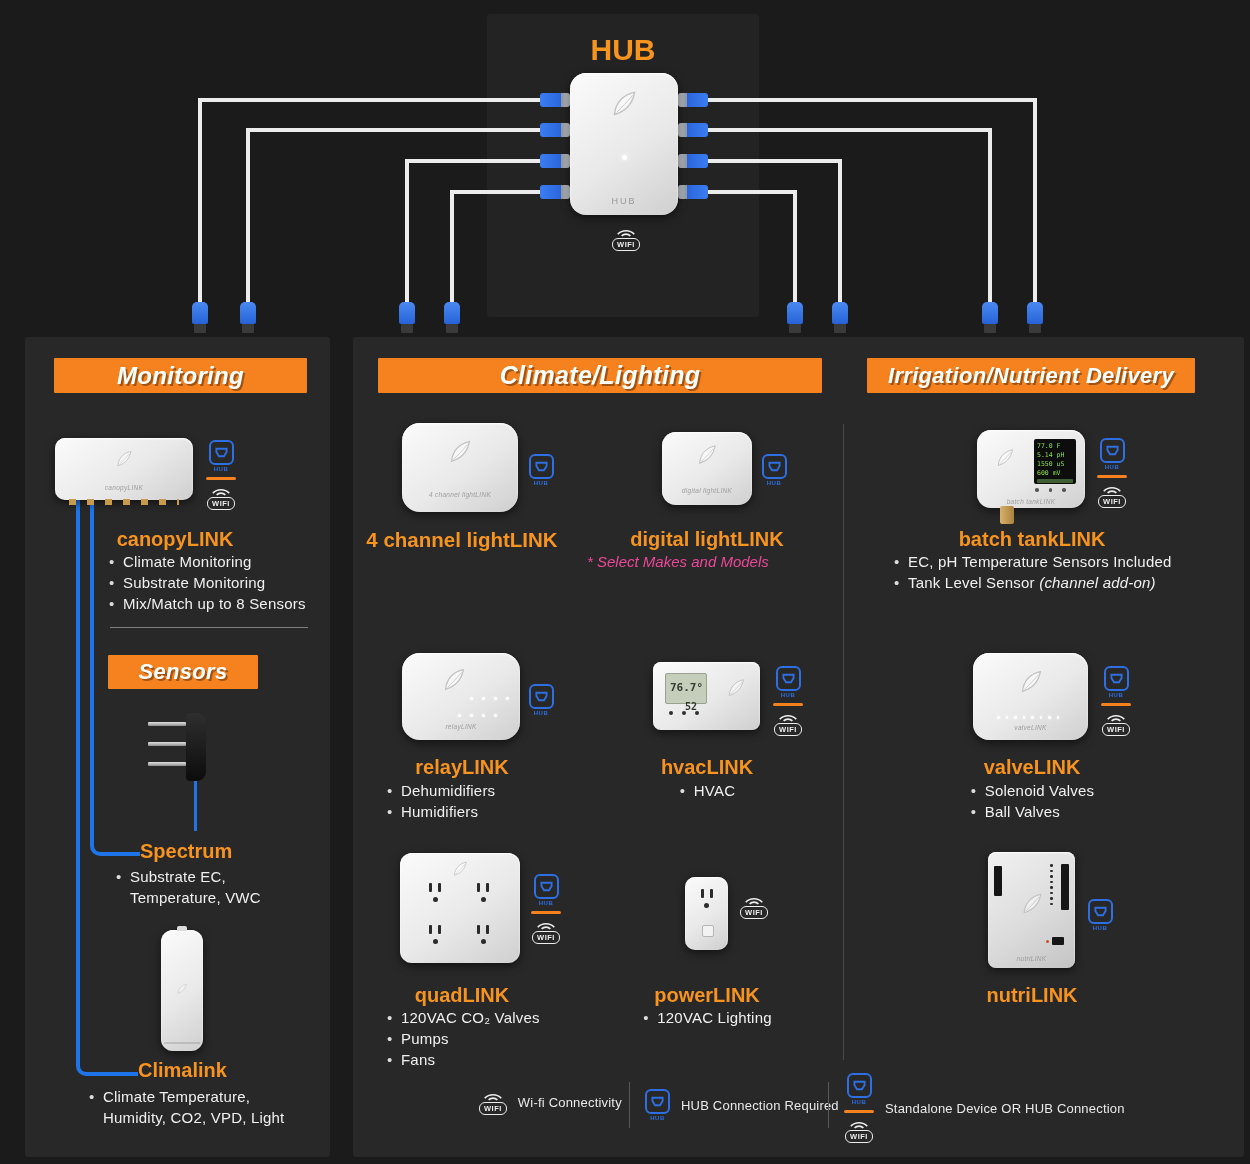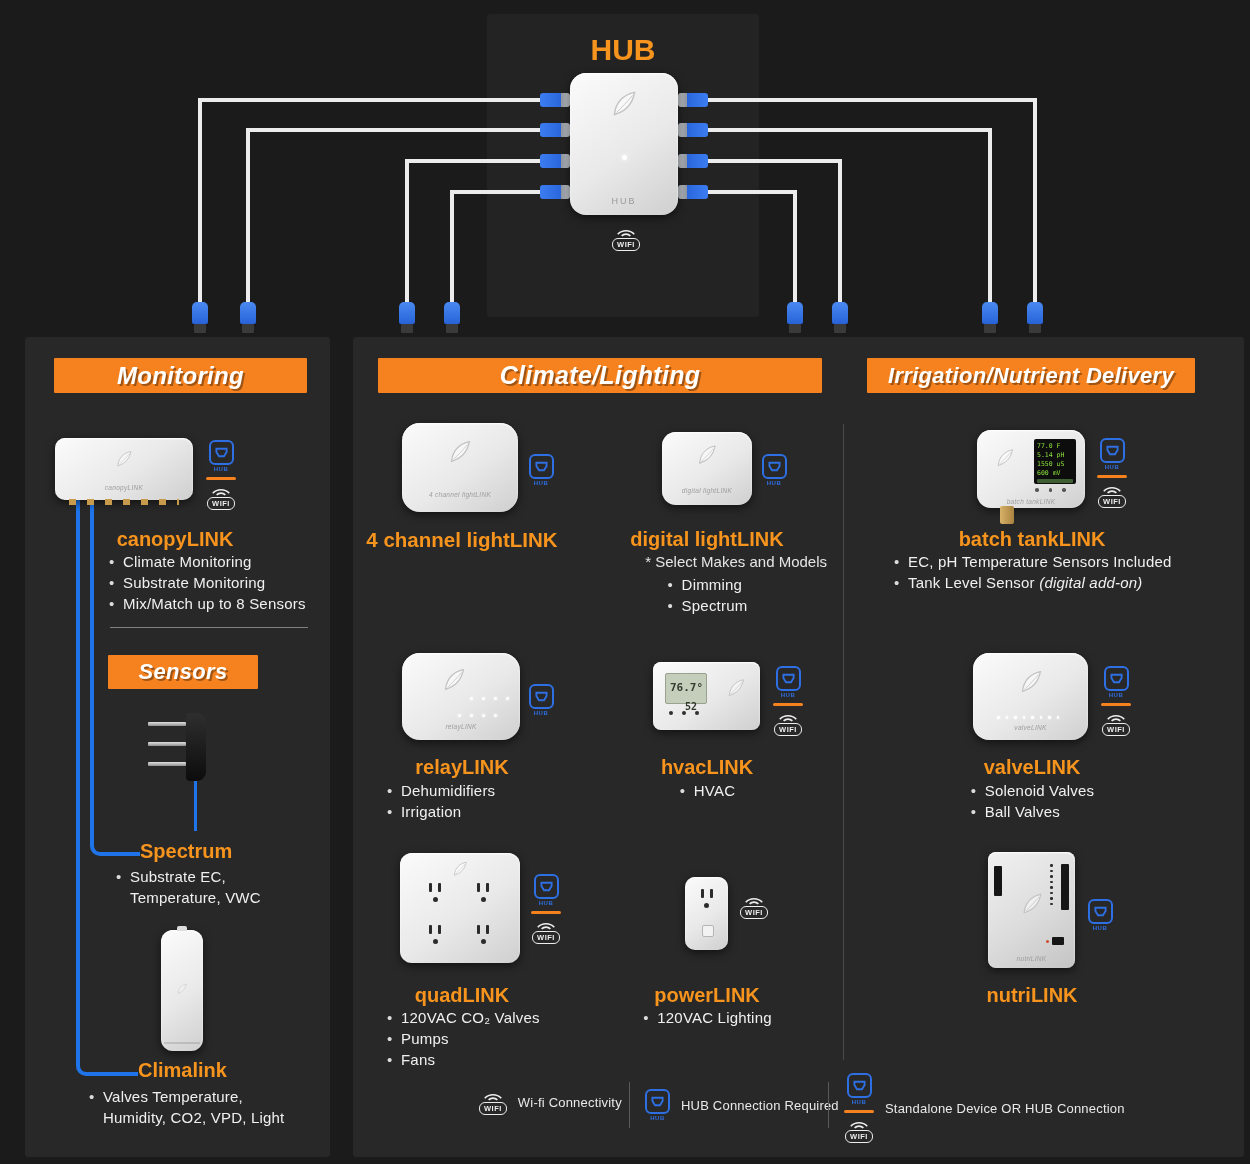--- a/index.html
+++ b/index.html
@@ -17,21 +17,21 @@
   
   .plabel{position:absolute;color:#f7941d;font-weight:bold;font-size:20px;text-align:center;z-index:6;}
   .plabel.left{text-align:left;}
   .bullets{position:absolute;color:#f0f0f0;font-size:15px;line-height:21px;z-index:6;letter-spacing:.2px;}
   .bi{position:relative;padding-left:15px;}
   .bi::before{content:"•";position:absolute;left:1px;color:#dcdcdc;}
   .bi.nodot::before{content:"";}
   .bi i{font-style:italic;}
   .cblock{text-align:center;}
   .cblock .inb{display:inline-block;text-align:left;}
-  .note{position:absolute;color:#e5e5e5;font-size:15px;text-align:right;z-index:6;}
+  .note{position:absolute;color:#ec4899;font-style:italic;font-size:15px;text-align:left;z-index:6;}
   
   .cabH{position:absolute;height:4px;background:#ececec;border-radius:2px;z-index:3;}
   .cabV{position:absolute;width:4px;background:#ececec;z-index:3;}
   .plug{position:absolute;height:14px;width:30px;border-radius:3px;z-index:4;}
   .plugL{background:linear-gradient(90deg,#3b7df0 0,#2a66dd 70%,#8f969e 70%,#c3c8ce 100%);}
   .plugR{background:linear-gradient(270deg,#3b7df0 0,#2a66dd 70%,#8f969e 70%,#c3c8ce 100%);}
   .rj{position:absolute;width:16px;height:22px;background:linear-gradient(180deg,#4a89f1,#2763d8);
       border-radius:5px 5px 2px 2px;z-index:4;}
   .rj::after{content:"";position:absolute;left:2px;top:22px;width:12px;height:9px;background:#3a3a3a;border-radius:1px;}
   .elbow{position:absolute;border-left:4px solid #1e74e8;border-bottom:4px solid #1e74e8;
@@ -248,21 +248,21 @@
   </div>
 
   <div id="dClima" class="dev" style="left:161px;top:930px;width:42px;height:121px;">
       <svg class="leaf" viewBox="0 0 32 32">
         <path d="M7 26 C 8 14 16 7 26 5 C 24 16 17 23 7 26 Z" fill="rgba(255,255,255,0.5)" stroke="#c2c2c2" stroke-width="1.3"></path>
         <path d="M9 24 C 14 19 19 14 24 8" fill="none" stroke="#c2c2c2" stroke-width="0.8"></path>
       </svg>
     </div>
   <div class="plabel left" style="left:138px;top:1059px;">Climalink</div>
   <div class="bullets" style="left:88px;top:1086px;">
-    <div class="bi">Valves Temperature,</div>
+    <div class="bi">Climate Temperature,</div>
     <div class="bi nodot">Humidity, CO2, VPD, Light</div>
   </div>
 
   <div id="dL4" class="dev" style="left:402px;top:423px;width:116px;height:89px;border-radius:18px;">
       <svg class="leaf" viewBox="0 0 32 32">
         <path d="M7 26 C 8 14 16 7 26 5 C 24 16 17 23 7 26 Z" fill="rgba(255,255,255,0.5)" stroke="#c2c2c2" stroke-width="1.3"></path>
         <path d="M9 24 C 14 19 19 14 24 8" fill="none" stroke="#c2c2c2" stroke-width="0.8"></path>
       </svg>
     <span class="dtext">4 channel lightLINK</span>
   </div>
@@ -290,26 +290,20 @@
         <span class="bdg-hub-box">
           <svg width="13" height="11" viewBox="0 0 14 11">
             <path d="M1.5 1.5 h11 v3.5 l-2.8 4.5 h-5.4 l-2.8 -4.5 z" fill="none" stroke="currentColor" stroke-width="2"></path>
           </svg>
         </span>
         <span class="bdg-hub-label">HUB</span>
       </span>
     </div>
   <div class="plabel" style="left:597px;top:528px;width:220px;">digital lightLINK</div>
   <div class="note" style="left:587px;top:553px;width:240px;">* Select Makes and Models</div>
-  <div class="bullets cblock" style="left:597px;top:574px;width:220px;">
-    <div class="inb">
-      <div class="bi">Dimming</div>
-      <div class="bi">Spectrum</div>
-    </div>
-  </div>
 
   <div id="dRelay" class="dev" style="left:402px;top:653px;width:118px;height:87px;border-radius:18px;">
       <svg class="leaf" viewBox="0 0 32 32">
         <path d="M7 26 C 8 14 16 7 26 5 C 24 16 17 23 7 26 Z" fill="rgba(255,255,255,0.5)" stroke="#c2c2c2" stroke-width="1.3"></path>
         <path d="M9 24 C 14 19 19 14 24 8" fill="none" stroke="#c2c2c2" stroke-width="0.8"></path>
       </svg>
     <span class="ledrow" style="left:68px;top:44px;">
         <i></i>
         <i></i>
         <i></i>
@@ -329,21 +323,21 @@
           <svg width="13" height="11" viewBox="0 0 14 11">
             <path d="M1.5 1.5 h11 v3.5 l-2.8 4.5 h-5.4 l-2.8 -4.5 z" fill="none" stroke="currentColor" stroke-width="2"></path>
           </svg>
         </span>
         <span class="bdg-hub-label">HUB</span>
       </span>
     </div>
   <div class="plabel" style="left:352px;top:756px;width:220px;">relayLINK</div>
   <div class="bullets" style="left:386px;top:780px;">
     <div class="bi">Dehumidifiers</div>
-    <div class="bi">Irrigation</div>
+    <div class="bi">Humidifiers</div>
   </div>
 
   <div id="dHvac" class="dev" style="left:653px;top:662px;width:107px;height:68px;">
       <svg class="leaf" viewBox="0 0 32 32">
         <path d="M7 26 C 8 14 16 7 26 5 C 24 16 17 23 7 26 Z" fill="rgba(255,255,255,0.5)" stroke="#c2c2c2" stroke-width="1.3"></path>
         <path d="M9 24 C 14 19 19 14 24 8" fill="none" stroke="#c2c2c2" stroke-width="0.8"></path>
       </svg>
     <span class="hvac-lcd">
       <span class="r1">76.7°</span><br>
       <span class="r2">52</span>
@@ -476,21 +470,21 @@
         <svg width="22" height="11" viewBox="0 0 24 12">
           <path d="M3 9 A 12.5 12.5 0 0 1 21 9" fill="none" stroke="currentColor" stroke-width="1.8"></path>
           <path d="M7.2 10.8 A 7 7 0 0 1 16.8 10.8" fill="none" stroke="currentColor" stroke-width="1.8"></path>
         </svg>
         <span class="bdg-wifi-box">WIFI</span>
       </span>
     </div>
   <div class="plabel" style="left:922px;top:528px;width:220px;">batch tankLINK</div>
   <div class="bullets" style="left:893px;top:551px;">
     <div class="bi">EC, pH Temperature Sensors Included</div>
-    <div class="bi"><span>Tank Level Sensor </span><i>(digital add-on)</i></div>
+    <div class="bi"><span>Tank Level Sensor </span><i>(channel add-on)</i></div>
   </div>
 
   <div id="dValve" class="dev" style="left:973px;top:653px;width:115px;height:87px;border-radius:16px;">
       <svg class="leaf" viewBox="0 0 32 32">
         <path d="M7 26 C 8 14 16 7 26 5 C 24 16 17 23 7 26 Z" fill="rgba(255,255,255,0.5)" stroke="#c2c2c2" stroke-width="1.3"></path>
         <path d="M9 24 C 14 19 19 14 24 8" fill="none" stroke="#c2c2c2" stroke-width="0.8"></path>
       </svg>
     <span class="ledrow small" style="left:24px;top:63px;">
         <i></i>
         <i></i>

